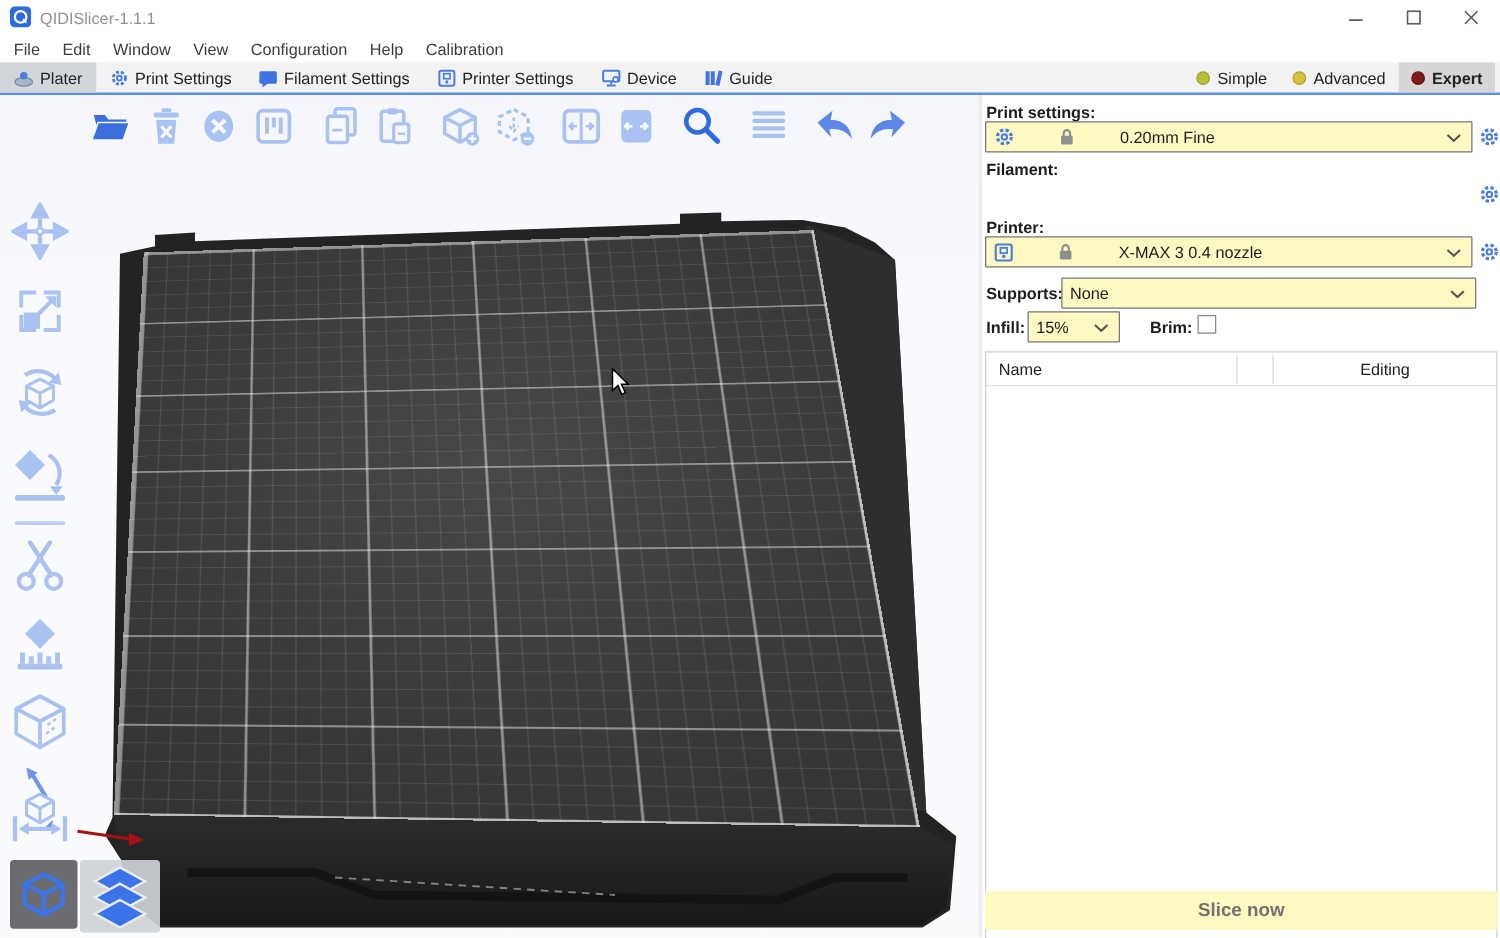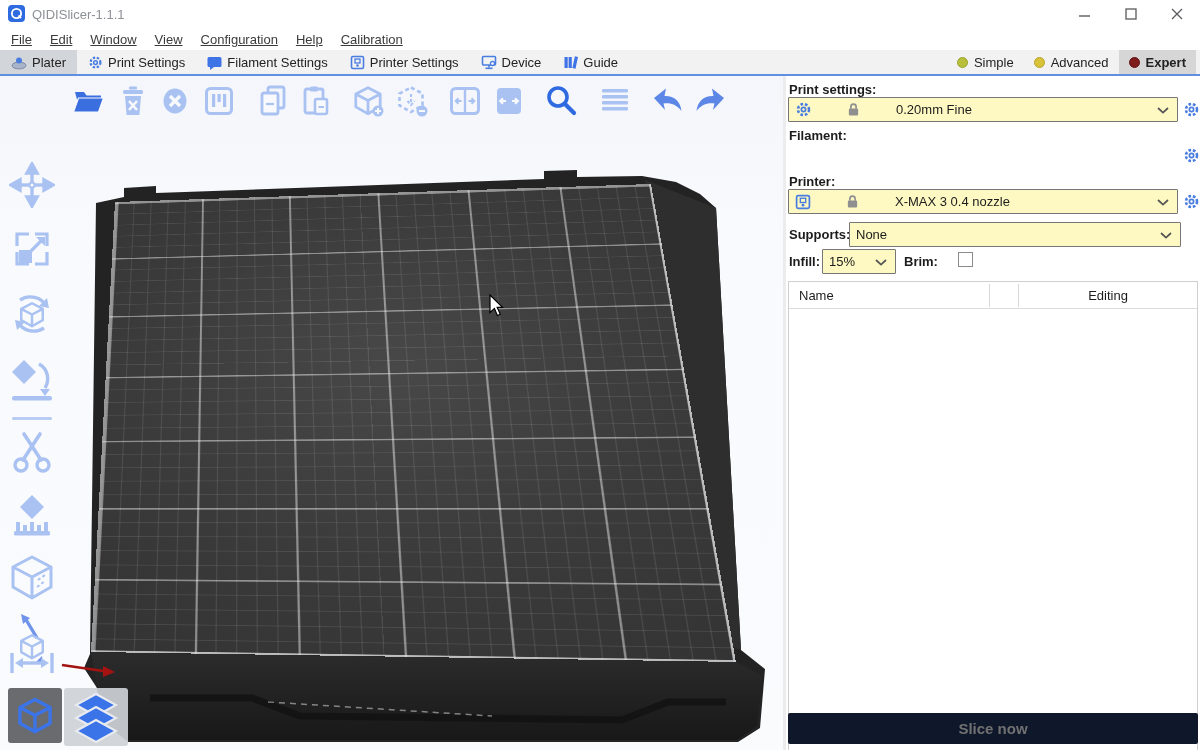--- a/index.html
+++ b/index.html
@@ -9,21 +9,21 @@
   
   .titlebar { position:absolute; left:0; top:0; width:1200px; height:28px; background:#fff; }
   .app-logo { position:absolute; left:8px; top:5px; width:17px; height:17px; }
   .app-title { position:absolute; left:32px; top:7px; font-size:13px; color:#8d9095; }
   .winbtns { position:absolute; right:0; top:0; height:28px; display:flex; }
   .winbtn { width:46px; height:28px; display:flex; align-items:center; justify-content:center; }
 
   
   .menubar { position:absolute; left:0; top:28px; width:1200px; height:22px; background:#fff;
     display:flex; align-items:center; padding-left:2px; }
-  .menu-item { font-size:13px; color:#3b3b3b; padding:2px 9px;text-decoration:underline; }
+  .menu-item { font-size:13px; color:#3b3b3b; padding:2px 9px; }
 
   
   .tabbar { position:absolute; left:0; top:50px; width:1200px; height:26px; background:#f2f2f3;
     border-bottom:2px solid #5e8fe0; display:flex; align-items:stretch; }
   .tab { display:flex; align-items:center; gap:5px; padding:0 11px; font-size:13px; color:#222; }
   .tab.active { background:#d2d6db; }
   .modes { margin-left:auto; display:flex; align-items:stretch; padding-right:4px; }
   .mode { display:flex; align-items:center; gap:6px; padding:0 10px; font-size:13px; color:#222; }
   .mode.active { background:#d6d6d6; font-weight:bold; }
   .dot { width:11px; height:11px; border-radius:50%; }
@@ -65,21 +65,21 @@
   .swatch { width:24px; height:14px; background:#2e6ce5; border:1px solid #1d4fb8; margin-right:7px; }
   .ico-gap { margin-right:7px; color:#4a7de0; }
   .lock { color:#8f8f8f; margin-right:8px; }
   .checkbox { position:absolute; width:15px; height:15px; border:1px solid #8b8b8b; background:#fff; }
   .obj-table { position:absolute; left:2px; top:205px; width:410px; height:554px; border:1px solid #cfcfcf; }
   .obj-head { position:relative; height:27px; border-bottom:1px solid #dcdcdc; }
   .obj-head .c1 { position:absolute; left:10px; top:6px; }
   .obj-head .sep1 { position:absolute; left:200px; top:2px; width:1px; height:23px; background:#d8d8d8; }
   .obj-head .sep2 { position:absolute; left:229px; top:2px; width:1px; height:23px; background:#d8d8d8; }
   .obj-head .c3 { position:absolute; left:229px; width:180px; top:6px; text-align:center; }
-  .slice-btn { position:absolute; left:2px; top:637px; width:410px; height:31px; background:#0f172a;
+  .slice-btn { position:absolute; left:2px; top:637px; width:410px; height:31px; background:#fef9c3;
     border:none; border-radius:2px; font-size:15px; font-weight:bold; color:#717171;
     font-family:"Liberation Sans", sans-serif; display:flex; align-items:center; justify-content:center; }
 
   svg { display:block; }
 </style>
 </head>
 <body>
 
 <svg width="0" height="0" style="position:absolute">
   <defs>
@@ -481,21 +481,21 @@
       </svg>
   </div>
 
   <span class="sb-label" style="top:178px">Infill:</span>
   <div class="combo" style="left:36px; top:173px; width:74px">
     <span class="val">15%</span>
     <svg class="chev" width="12" height="7">
         <use href="#sym-chevron"></use>
       </svg>
   </div>
-  <span class="sb-label" style="left:118px; top:178px">Brim:</span>
+  <span class="sb-label" style="left:134px; top:178px">Brim:</span>
   <span class="checkbox" style="left:172px; top:176px"></span>
 
   <div class="obj-table">
     <div class="obj-head">
       <span class="c1">Name</span>
       <span class="sep1"></span>
       <span class="sep2"></span>
       <span class="c3">Editing</span>
     </div>
   </div>

